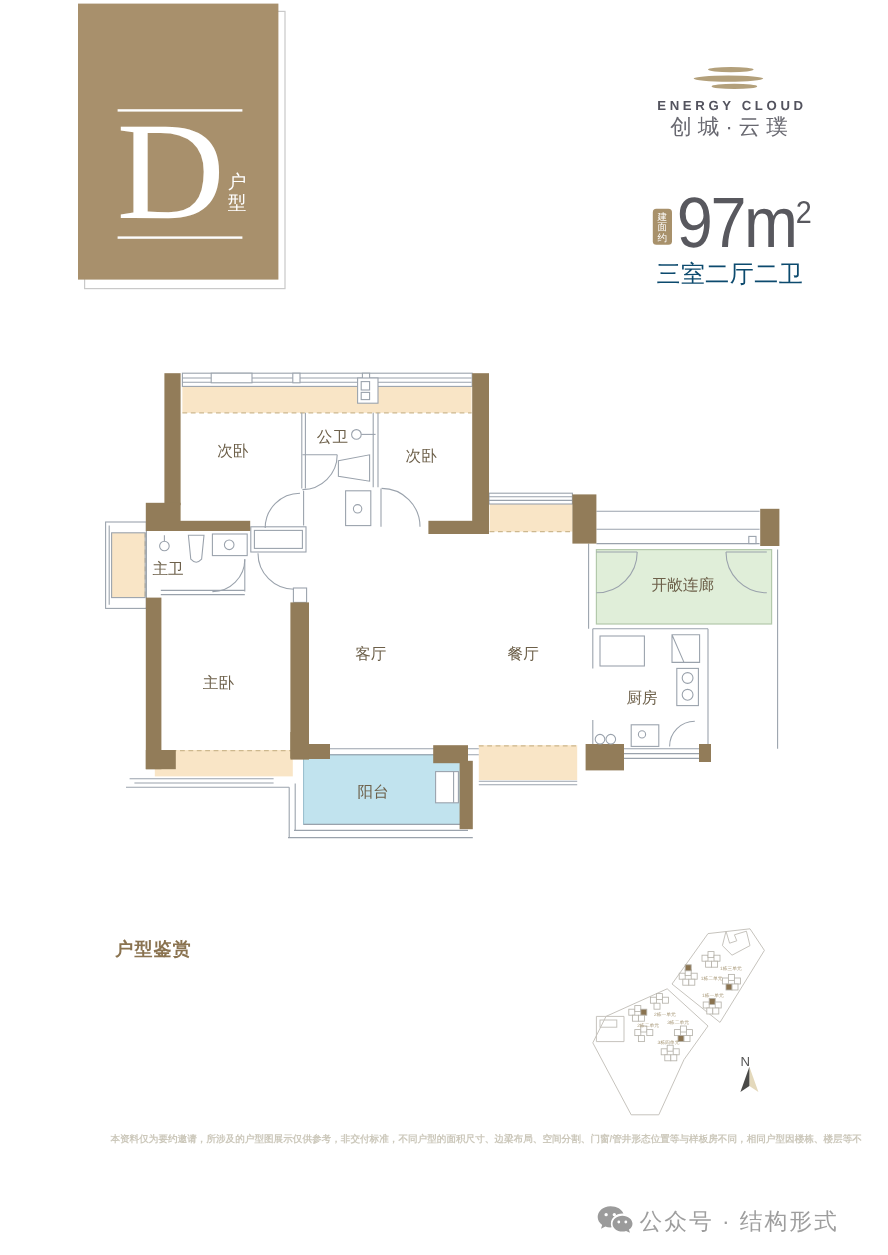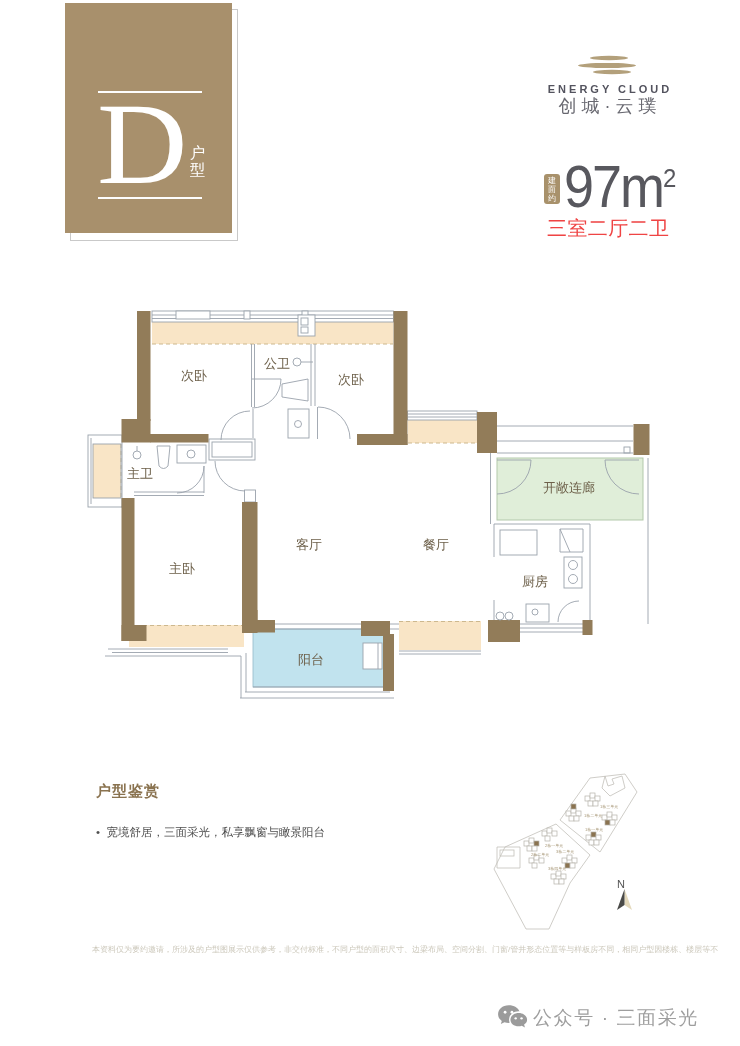--- a/index.html
+++ b/index.html
@@ -26,21 +26,21 @@
 </svg>
 <div class="abs" style="left:460px;top:83px;width:300px;text-align:center;color:#53535e;
      font-size:11px;font-weight:bold;letter-spacing:3px;">ENERGY CLOUD</div>
 <div class="abs" style="left:460px;top:94px;width:300px;text-align:center;color:#686870;
      font-size:18px;letter-spacing:5px;">创城·云璞</div>
 
 <div class="abs" style="left:544px;top:174px;width:16px;height:30px;background:#a8916b;border-radius:3px;
      color:#fff;font-size:8px;line-height:9px;text-align:center;padding-top:2px;box-sizing:border-box;">建<br>面<br>约</div>
 <div class="abs" style="left:564px;top:152px;color:#58585e;font-size:54px;letter-spacing:-2px;
      transform:scaleY(1.10);transform-origin:top;">97m<span style="font-size:24px;vertical-align:18px;letter-spacing:0;">2</span></div>
-<div class="abs" style="left:547px;top:215px;color:#ef4444;font-size:20px;letter-spacing:0.4px;">三室二厅二卫</div>
+<div class="abs" style="left:547px;top:215px;color:#0c4a6e;font-size:20px;letter-spacing:0.4px;">三室二厅二卫</div>
 
 <svg class="abs" style="left:0;top:0;" width="740" height="1046" viewBox="0 0 740 1046">
   <g>
 
     <rect x="152" y="322" width="241" height="22" fill="#f9e5c6"></rect>
     <rect x="408" y="420" width="69" height="23" fill="#f9e5c6"></rect>
     <rect x="93" y="444" width="28" height="54" fill="#f9e5c6"></rect>
     <rect x="129" y="625" width="115" height="22" fill="#f9e5c6"></rect>
     <rect x="399" y="621" width="82" height="29" fill="#f9e5c6"></rect>
 
@@ -284,28 +284,27 @@
     </g>
 
     <text x="617" y="888" fill="#555" font-size="11px" font-family="Liberation Sans,sans-serif">N</text>
     <path d="M 624.5,889 L 632,910 L 624.5,905 Z" fill="#e4d9bc"></path>
     <path d="M 624.5,889 L 617,910 L 624.5,905 Z" fill="#4a4a48"></path>
   </g>
 </svg>
 
 <div class="abs" style="left:96px;top:782px;color:#8a7350;font-size:15px;font-weight:bold;letter-spacing:1px;">户型鉴赏</div>
 <div class="abs" style="left:96px;top:820px;color:#4f4f4f;font-size:11.5px;line-height:25.5px;">
-  <div>•&nbsp; 宽境舒居，三面采光，私享飘窗与瞰景阳台</div>
 </div>
 
-<div class="abs" style="left:92px;top:944px;color:#ccc8bb;font-size:8px;line-height:12px;white-space:nowrap;">
+<div class="abs" style="left:92px;top:944px;color:#ccc8bb;font-size:8px;line-height:12px;white-space:nowrap;font-weight:bold;">
   <div>本资料仅为要约邀请，所涉及的户型图展示仅供参考，非交付标准，不同户型的面积尺寸、边梁布局、空间分割、门窗/管井形态位置等与样板房不同，相同户型因楼栋、楼层等不</div>
 </div>
 
 <svg class="abs" style="left:497px;top:1004px;" width="32" height="28" viewBox="0 0 30 26">
   <path d="M 11,1 C 5,1 1,5 1,9.5 C 1,12 2.3,14.2 4.5,15.7 L 3.6,18.6 L 7,16.9 C 8.2,17.3 9.6,17.6 11,17.6 C 11.3,17.6 11.6,17.6 11.9,17.5 C 11.5,16.6 11.3,15.6 11.3,14.6 C 11.3,10.2 15.3,6.7 20.2,6.7 C 20.5,6.7 20.8,6.7 21.1,6.8 C 20,3.4 16,1 11,1 Z" fill="#9b9b9b"></path>
   <circle cx="7.6" cy="7.6" r="1.3" fill="#fff"></circle>
   <circle cx="14" cy="7.6" r="1.3" fill="#fff"></circle>
   <path d="M 20.3,8.4 C 15.8,8.4 12.6,11.3 12.6,14.6 C 12.6,17.9 15.8,20.8 20.3,20.8 C 21.3,20.8 22.3,20.6 23.2,20.3 L 26.2,21.8 L 25.4,19.2 C 27.2,18 28.2,16.4 28.2,14.6 C 28.2,11.3 24.8,8.4 20.3,8.4 Z" fill="#9b9b9b"></path>
   <circle cx="17.5" cy="13.3" r="1.1" fill="#fff"></circle>
   <circle cx="23" cy="13.3" r="1.1" fill="#fff"></circle>
 </svg>
-<div class="abs" style="left:533px;top:1005px;color:#9e9e9e;font-size:19px;letter-spacing:1.6px;">公众号 · 三面采光</div>
+<div class="abs" style="left:533px;top:1005px;color:#9e9e9e;font-size:19px;letter-spacing:1.6px;">公众号 · 结构形式</div>
 
 </body></html>

